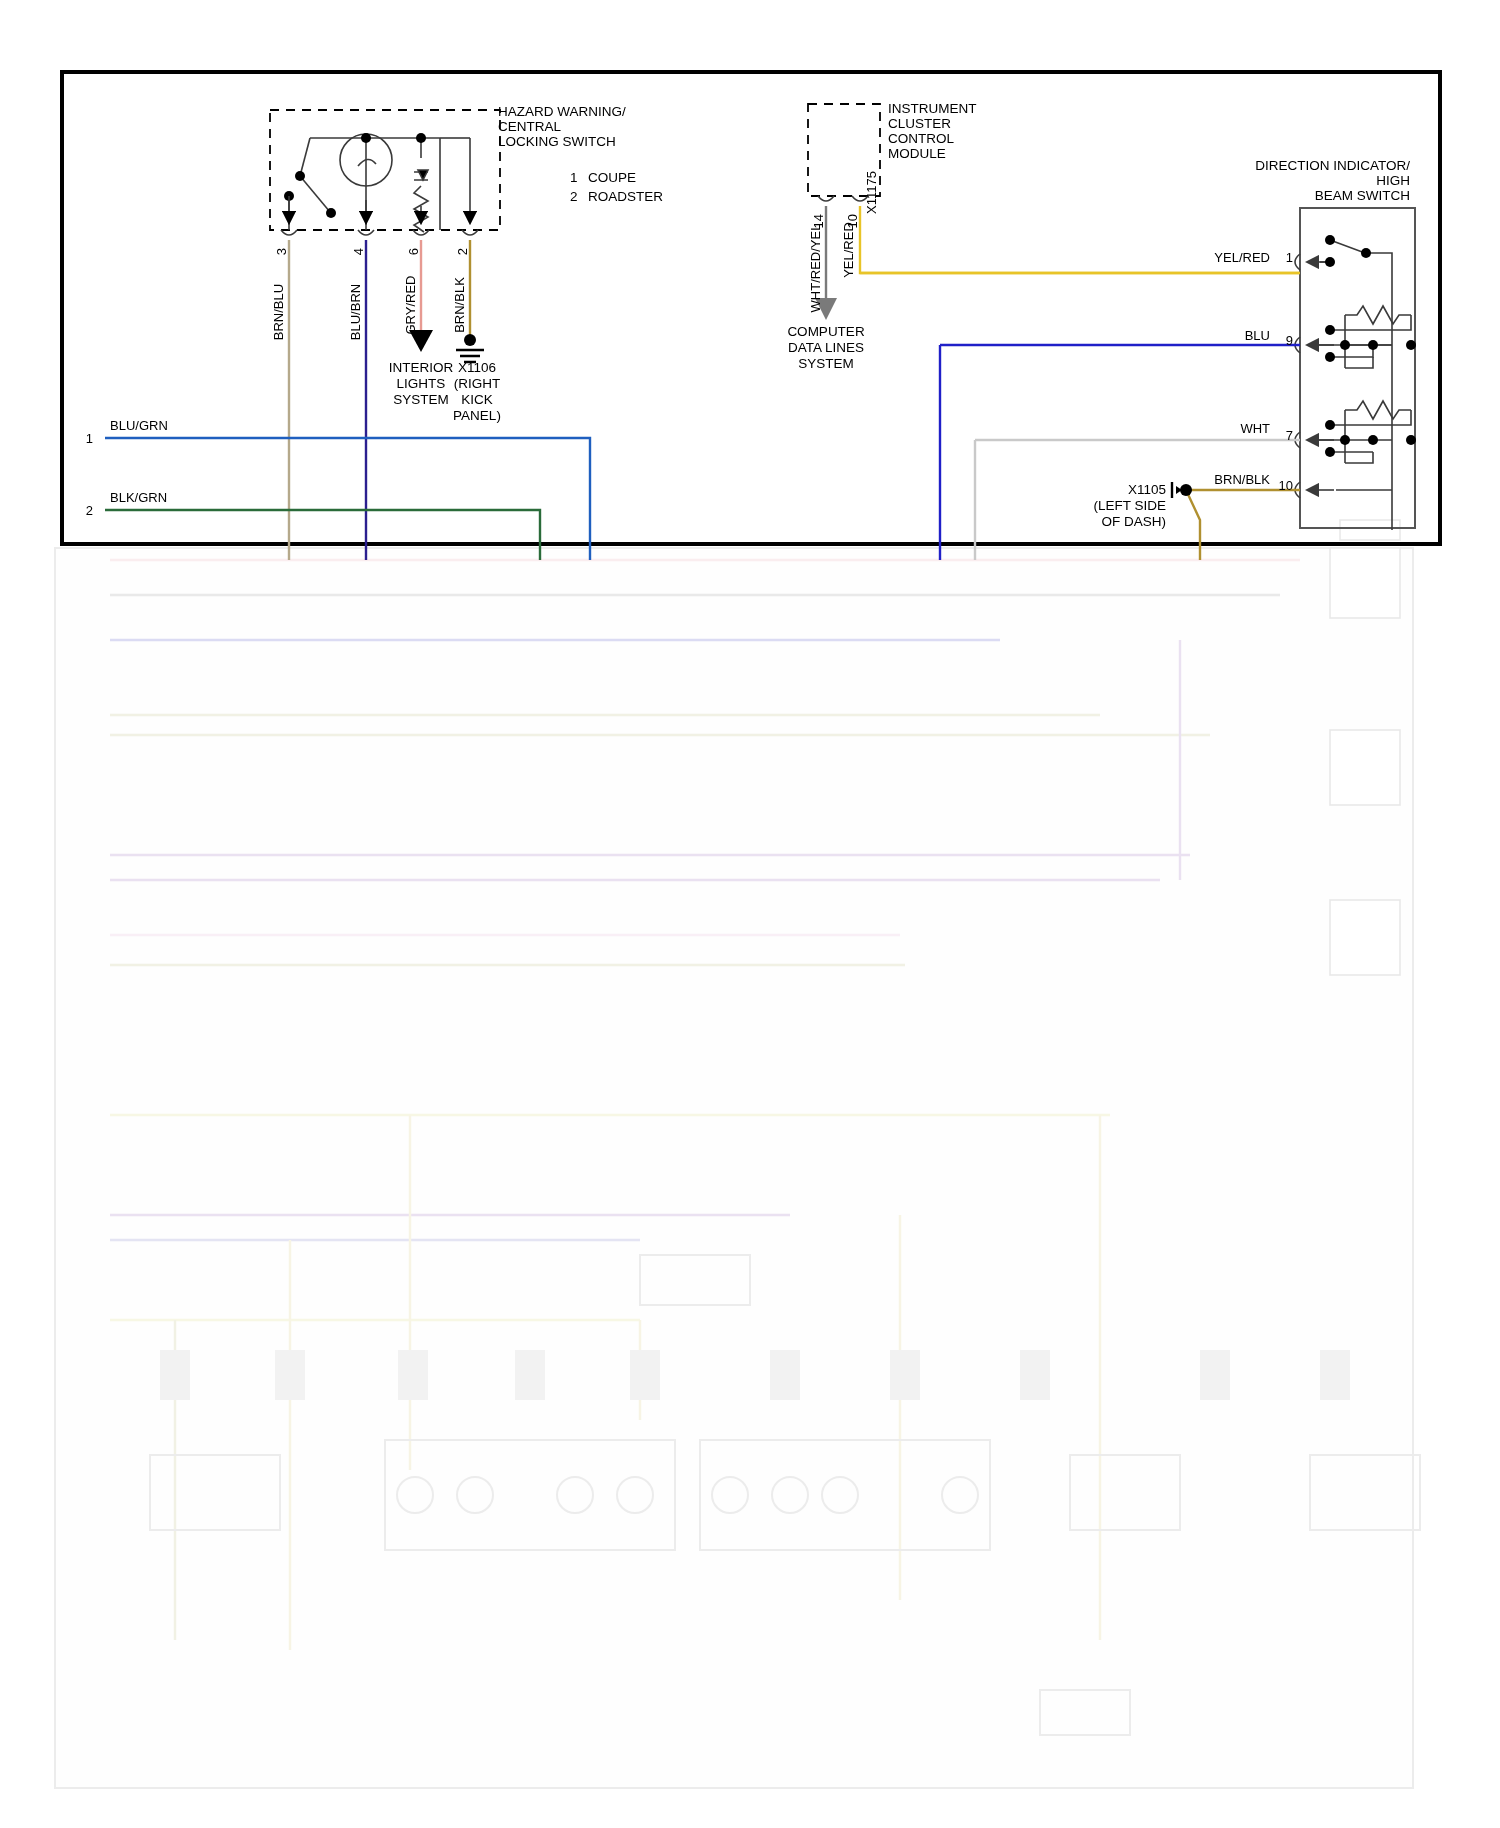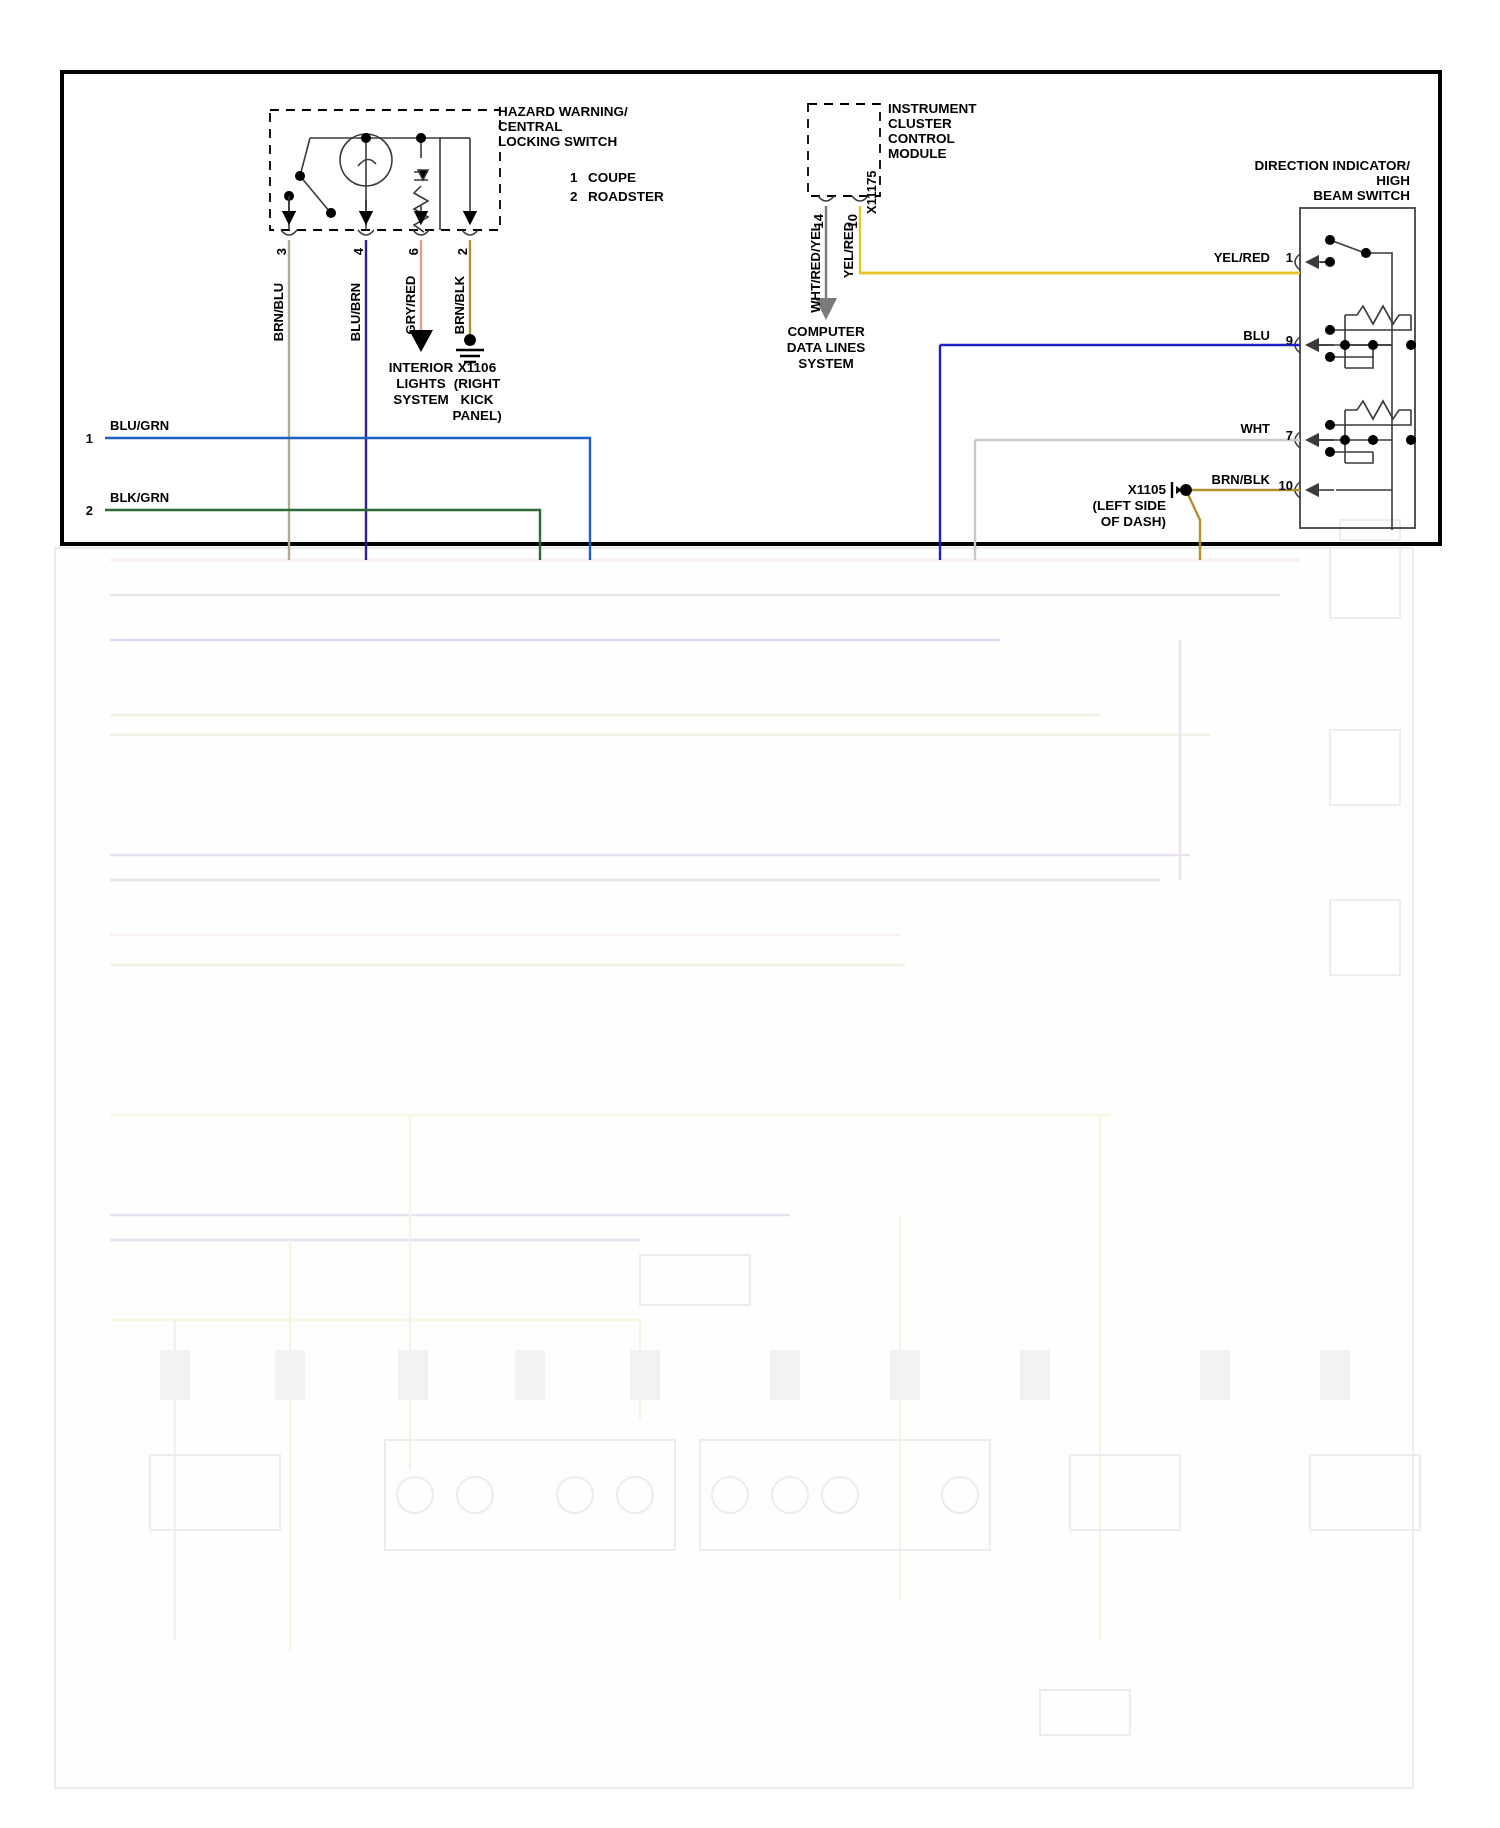--- a/index.html
+++ b/index.html
@@ -7,21 +7,20 @@
     padding: 0;
     background: #ffffff;
   }
   #page {
     position: relative;
     width: 1500px;
     height: 1828px;
     background: #ffffff;
     font-family: "Liberation Sans", sans-serif;
     overflow: hidden;
-    font-weight: bold;
   }
   svg { display: block; }
   .lbl {
     font-family: "Liberation Sans", sans-serif;
     font-size: 13.5px;
     fill: #000000;
   }
   .pin {
     font-family: "Liberation Sans", sans-serif;
     font-size: 13px;

